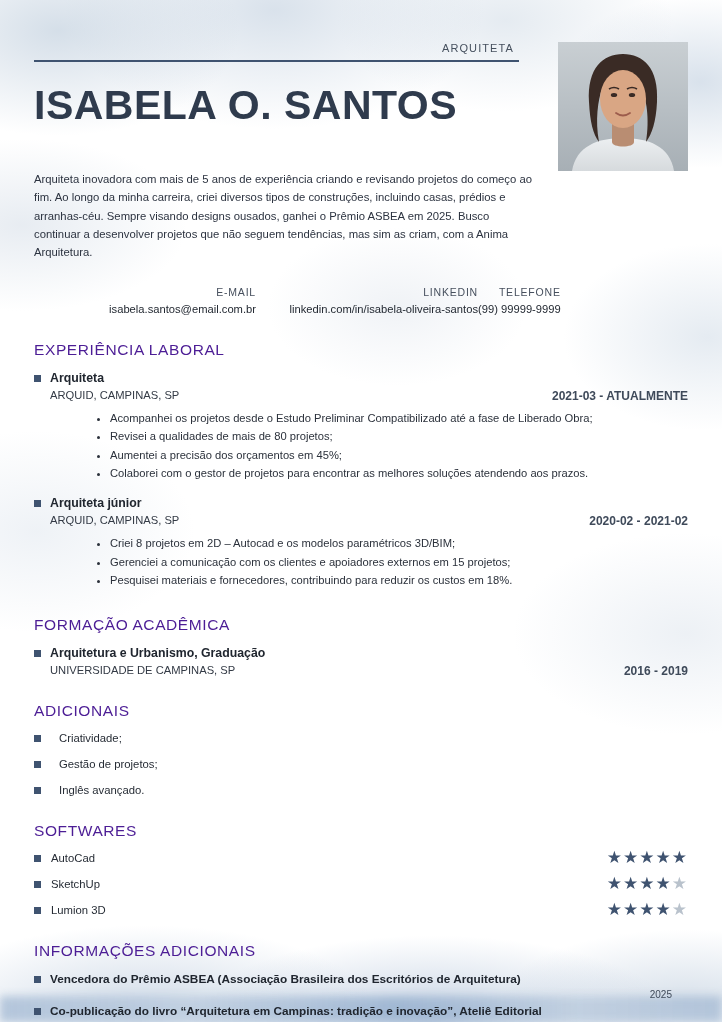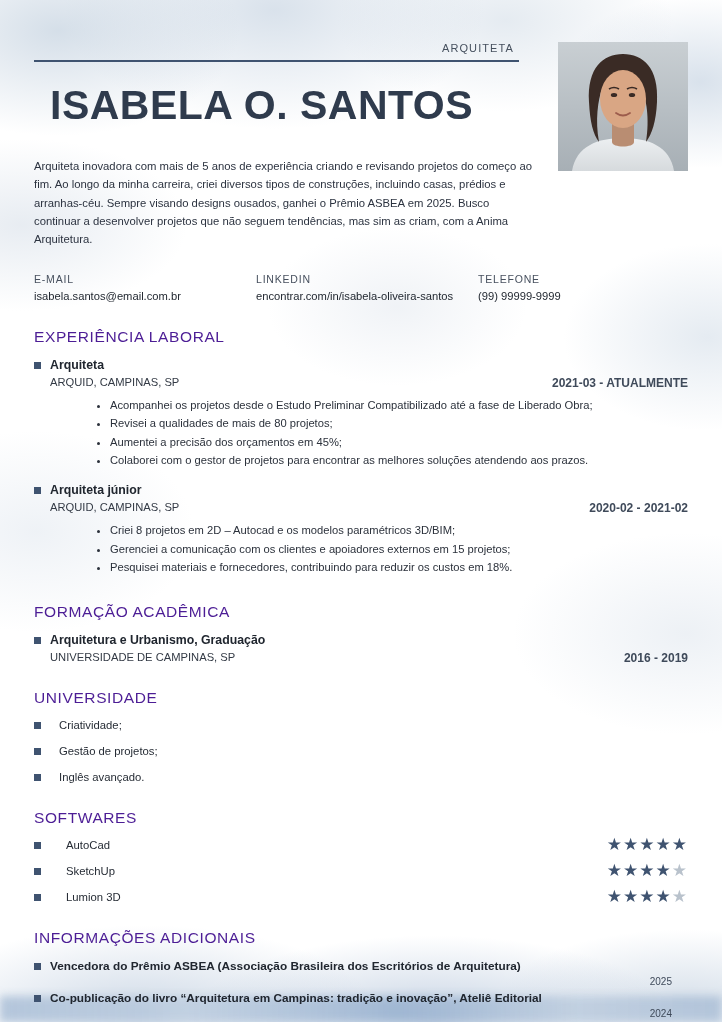--- a/index.html
+++ b/index.html
@@ -73,47 +73,48 @@
   .rule {
     height: 2px;
     background: #3f5370;
     margin-right: 169px;
   }
   .name {
     font-size: 41px;
     font-weight: bold;
     letter-spacing: 0.5px;
     color: #2f3b4d;
-    margin: 22px 0 0 16px;
+    margin: 22px 0 0 0;
     line-height: 1.05;
   }
   .photo {
     position: absolute;
     top: 34px;
     right: 0;
     width: 130px;
     height: 129px;
     overflow: hidden;
     background: #9aa5ae;
   }
   .photo svg { display:block; width:100%; height:100%; }
 
   .summary {
-    margin-top: 30px;
+    margin-top: 43px;
     font-size: 11.3px;
     line-height: 1.62;
     color: #2c3340;
     max-width: 500px;
   }
 
   
   .contacts {
     display: flex;
     margin-top: 24px;
     font-size: 11px;
+    text-align: right;
   }
   .contact-col { width: 222px; }
   .contact-col:last-child { width: auto; }
   .contact-label {
     color: #47505e;
     letter-spacing: 0.8px;
     font-size: 10.5px;
     margin-bottom: 5px;
   }
   .contact-value { color: #222831; font-size: 11.2px; }
@@ -180,21 +181,21 @@
     align-items: center;
     gap: 18px;
     margin-bottom: 14px;
   }
   .skill-row .label { font-size: 11.3px; color: #262c35; }
 
   
   .soft-row {
     display: flex;
     align-items: center;
-    gap: 25px;
+    gap: 10px;
     margin-bottom: 14px;
     position: relative;
   }
   .soft-row .label { font-size: 11.3px; color: #262c35; }
   .stars {
     position: absolute;
     right: 0;
     top: -3px;
     font-size: 17px;
     letter-spacing: 1px;
@@ -265,21 +266,21 @@
     <div class="summary">Arquiteta inovadora com mais de 5 anos de experiência criando e revisando projetos do começo ao fim. Ao longo da minha carreira, criei diversos tipos de construções, incluindo casas, prédios e arranhas-céu. Sempre visando designs ousados, ganhei o Prêmio ASBEA em 2025. Busco continuar a desenvolver projetos que não seguem tendências, mas sim as criam, com a Anima Arquitetura.</div>
   </div>
 
   <div class="contacts">
     <div class="contact-col">
       <div class="contact-label">E-MAIL</div>
       <div class="contact-value">isabela.santos@email.com.br</div>
     </div>
     <div class="contact-col">
       <div class="contact-label">LINKEDIN</div>
-      <div class="contact-value">encontrar.com/in/isabela-oliveira-santos</div>
+      <div class="contact-value">linkedin.com/in/isabela-oliveira-santos</div>
     </div>
     <div class="contact-col">
       <div class="contact-label">TELEFONE</div>
       <div class="contact-value">(99) 99999-9999</div>
     </div>
   </div>
 
   <div class="section">
     <div class="section-title">EXPERIÊNCIA LABORAL</div>
 
@@ -319,21 +320,21 @@
       <div class="entry-head">
         <span class="bullet-sq"></span>
         <span class="entry-title">Arquitetura e Urbanismo, Graduação</span>
       </div>
       <div class="entry-date">2016  - 2019</div>
       <div class="entry-sub">UNIVERSIDADE DE CAMPINAS, SP</div>
     </div>
   </div>
 
   <div class="section">
-    <div class="section-title">UNIVERSIDADE</div>
+    <div class="section-title">ADICIONAIS</div>
     <div class="skill-row">
       <span class="bullet-sq"></span>
       <span class="label">Criatividade;</span>
     </div>
     <div class="skill-row">
       <span class="bullet-sq"></span>
       <span class="label">Gestão de projetos;</span>
     </div>
     <div class="skill-row">
       <span class="bullet-sq"></span>

